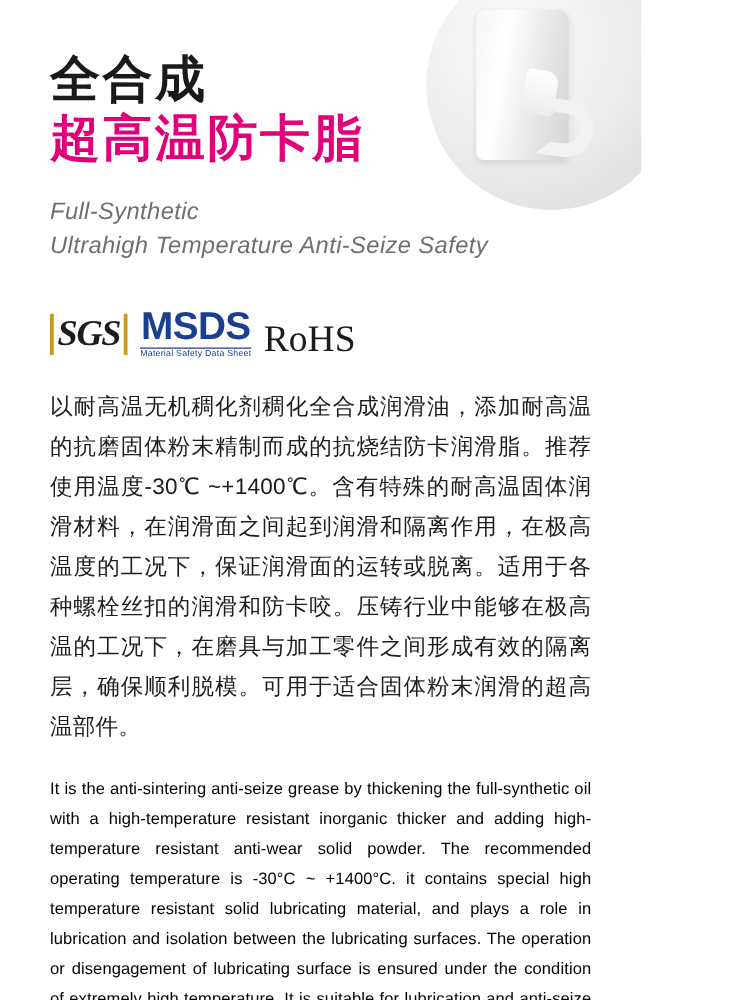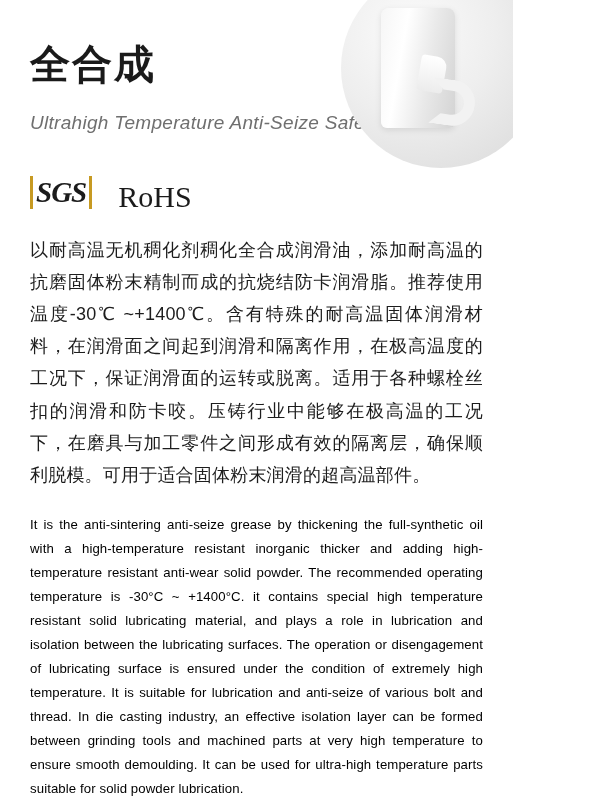--- a/index.html
+++ b/index.html
@@ -13,21 +13,21 @@
     font-family: "Liberation Sans", sans-serif;
     overflow: hidden;
     position: relative;
   }
 
   .page {
     position: relative;
     width: 513px;
     height: 800px;
     box-sizing: border-box;
-    padding: 0 30px;
+    padding: 0 40px;
   }
 
   
   .product-photo {
     position: absolute;
     right: 0;
     top: 0;
     width: 190px;
     height: 185px;
     overflow: hidden;
@@ -103,21 +103,21 @@
     line-height: 1.45;
     color: #6f6f6f;
     letter-spacing: 0.3px;
   }
 
   
   .certs {
     margin-top: 26px;
     display: flex;
     align-items: flex-end;
-    gap: 26px;
+    gap: 10px;
     height: 50px;
   }
   .cert-sgs {
     position: relative;
     display: inline-block;
     padding: 2px 6px 3px 6px;
     font-family: "Liberation Serif", serif;
     font-style: italic;
     font-weight: bold;
     font-size: 29px;
@@ -201,27 +201,33 @@
 
   <div class="product-photo">
     <div class="photo-disc"></div>
     <div class="tube-body"></div>
     <div class="tube-nozzle"></div>
     <div class="tube-cap"></div>
   </div>
 
   <div class="title-block">
     <div class="title-cn-1">全合成</div>
+    <div class="title-cn-2">超高温防卡脂</div>
     <div class="subtitle-en">
+      <div>Full-Synthetic</div>
       <div>Ultrahigh Temperature Anti-Seize Safety</div>
     </div>
   </div>
 
   <div class="certs">
     <div class="cert-sgs">SGS</div>
+    <div class="cert-msds">
+      <div class="msds-main">MSDS</div>
+      <div class="msds-sub">Material Safety Data Sheet</div>
+    </div>
     <div class="cert-rohs">RoHS</div>
   </div>
 
   <div class="body-cn">以耐高温无机稠化剂稠化全合成润滑油，添加耐高温的抗磨固体粉末精制而成的抗烧结防卡润滑脂。推荐使用温度-30℃ ~+1400℃。含有特殊的耐高温固体润滑材料，在润滑面之间起到润滑和隔离作用，在极高温度的工况下，保证润滑面的运转或脱离。适用于各种螺栓丝扣的润滑和防卡咬。压铸行业中能够在极高温的工况下，在磨具与加工零件之间形成有效的隔离层，确保顺利脱模。可用于适合固体粉末润滑的超高温部件。</div>
 
   <div class="body-en">It is the anti-sintering anti-seize grease by thickening the full-synthetic oil with a high-temperature resistant inorganic thicker and adding high-temperature resistant anti-wear solid powder. The recommended operating temperature is -30°C ~ +1400°C. it contains special high temperature resistant solid lubricating material, and plays a role in lubrication and isolation between the lubricating surfaces. The operation or disengagement of lubricating surface is ensured under the condition of extremely high temperature. It is suitable for lubrication and anti-seize of various bolt and thread. In die casting industry, an effective isolation layer can be formed between grinding tools and machined parts at very high temperature to ensure smooth demoulding. It can be used for ultra-high temperature parts suitable for solid powder lubrication.</div>
 
 </div>
 
 </body></html>

